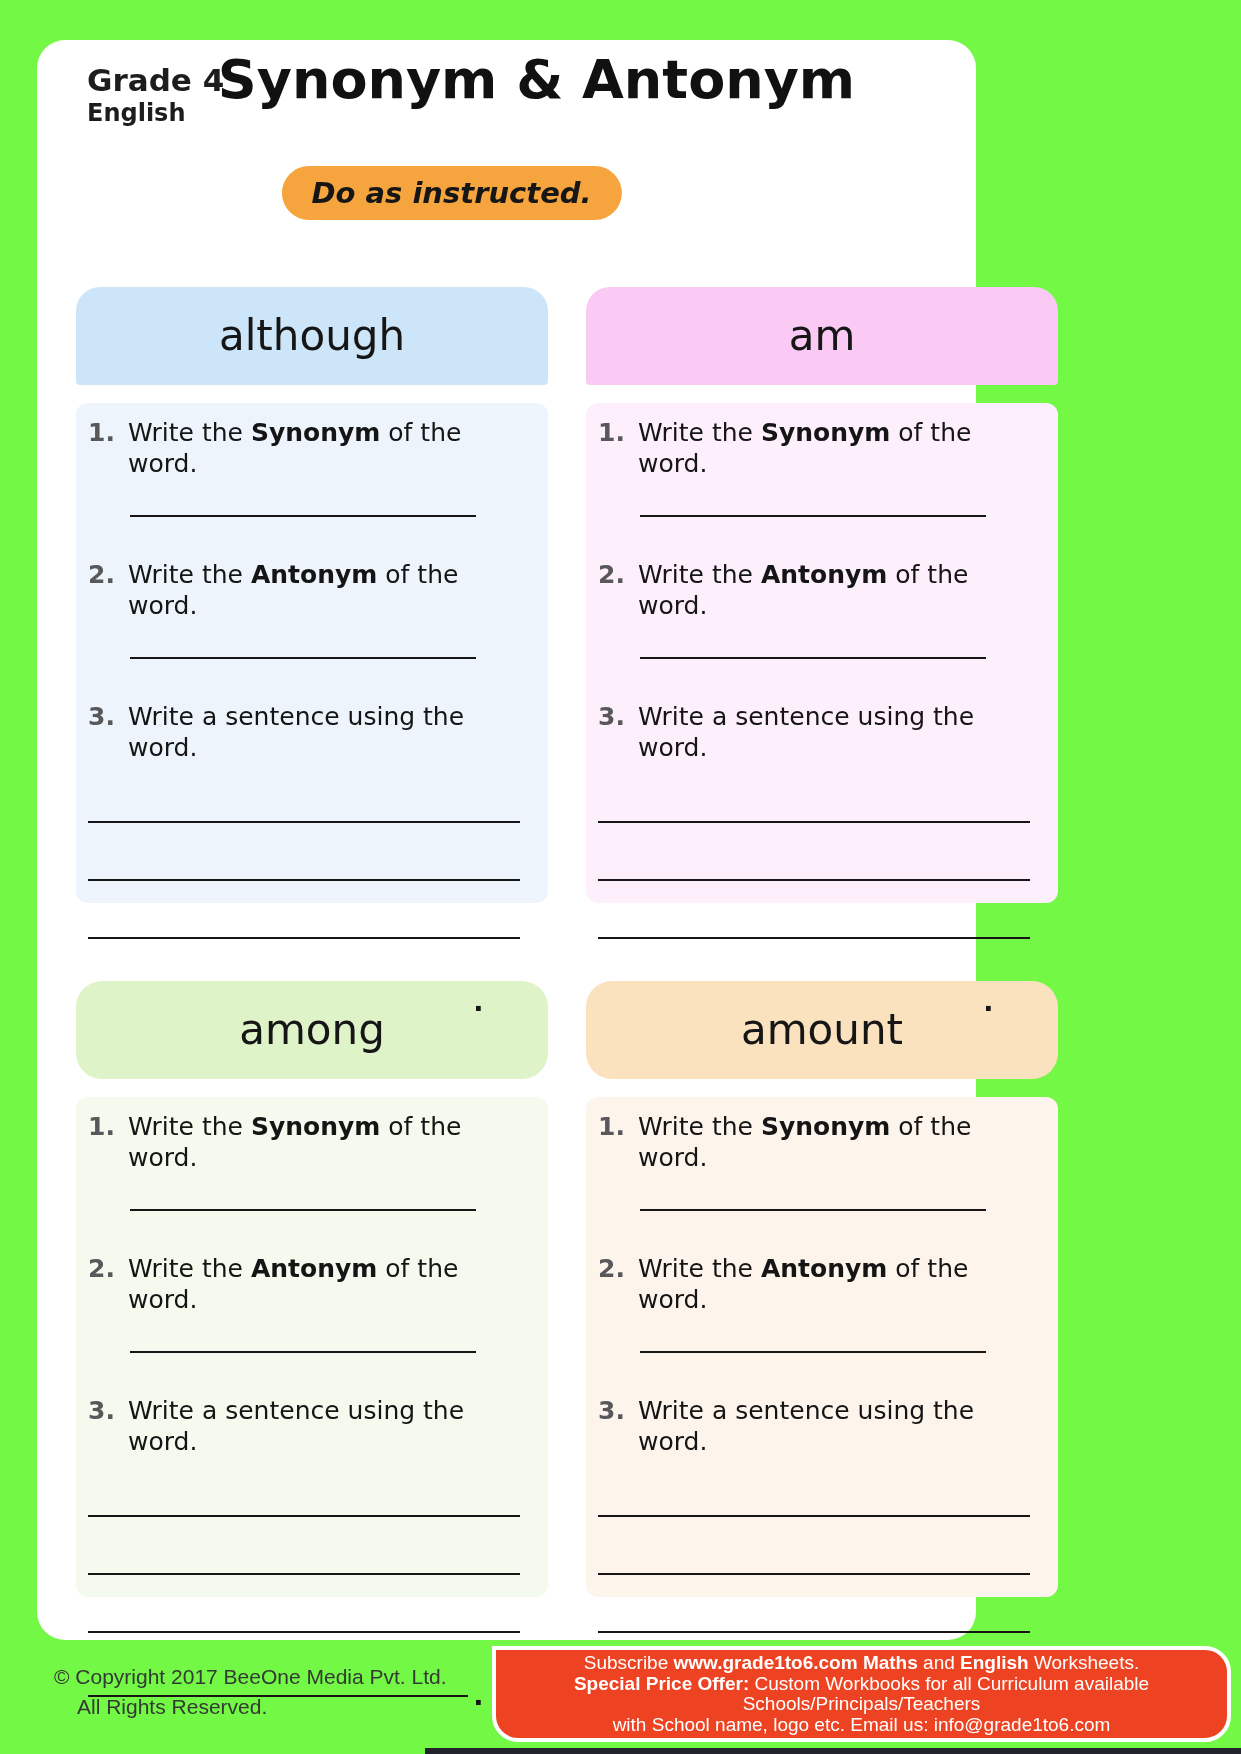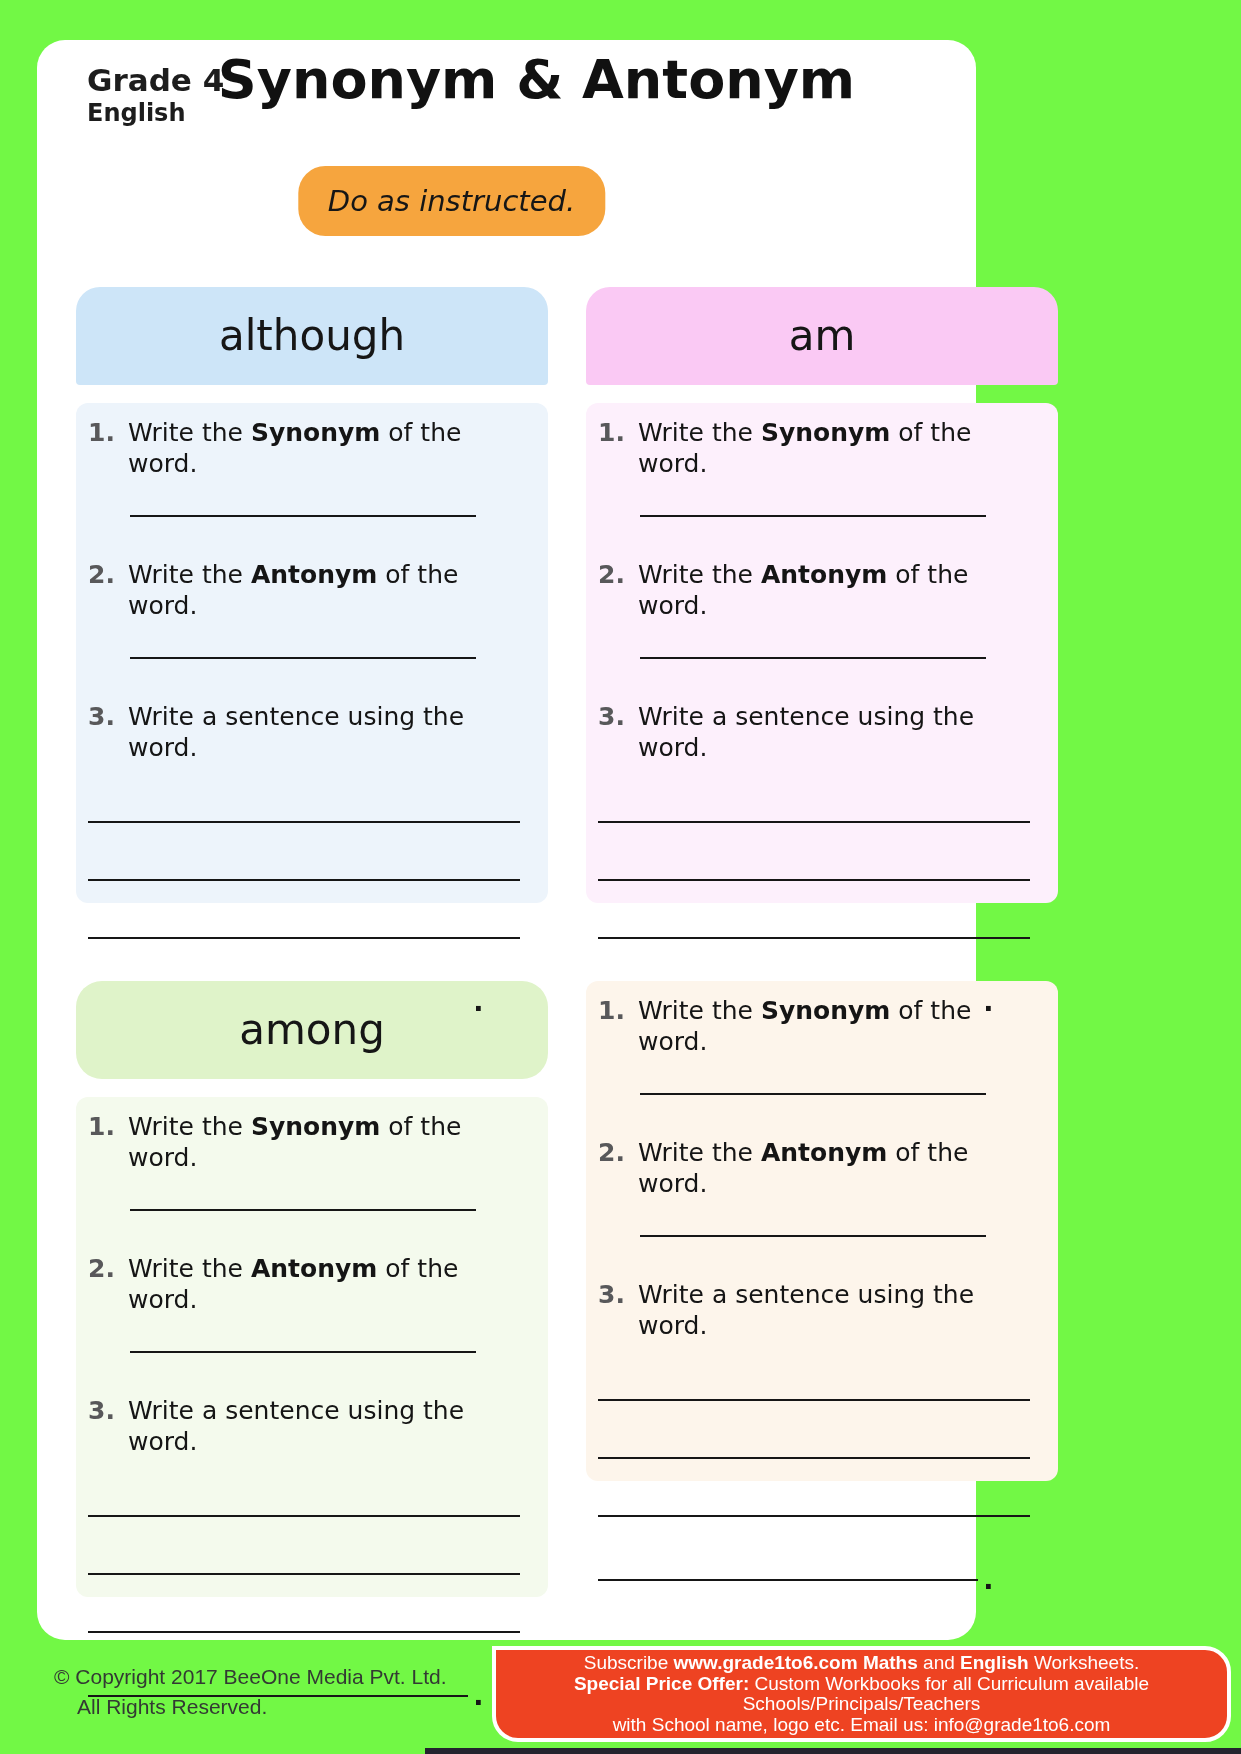--- a/index.html
+++ b/index.html
@@ -9,22 +9,22 @@
   .sheet{position:absolute;left:37px;top:40px;width:939px;height:1600px;background:#ffffff;border-radius:28px;}
 
   .grade-block{position:absolute;left:50px;top:22px;color:#1d1d1d;}
   .grade-line{font-size:31px;font-weight:700;line-height:36px;}
   .subject-line{font-size:24px;font-weight:700;line-height:30px;}
 
   .sheet-title{position:absolute;left:0;right:0;top:8px;margin:0;text-align:center;
     font-size:54px;font-weight:700;color:#111;letter-spacing:0px;transform:translateX(30px);}
 
   .instruction-pill{position:absolute;top:126px;left:50%;transform:translateX(calc(-50% - 55px));
-    height:54px;line-height:54px;padding:8px 30px;border-radius:27px;
-    font-size:29px;font-weight:400;font-style:italic;color:#161616;white-space:nowrap;}
+    height:54px;line-height:54px;padding:0 30px;border-radius:27px;
+    font-size:29px;font-weight:700;font-style:italic;color:#161616;white-space:nowrap;}
 
   .cards-grid{position:absolute;left:39px;right:36px;top:247px;
     display:grid;grid-template-columns:1fr 1fr;column-gap:38px;row-gap:78px;}
 
   .card{display:block;}
   .card-word{display:block;width:472px;height:98px;line-height:98px;margin:0 auto 18px auto;
     text-align:center;font-size:42px;color:#161616;}
   .card-word.r1{border-radius:24px 24px 4px 4px;}
   .card-word.r2{border-radius:26px;}
 
@@ -149,20 +149,21 @@
           <div class="s-line"></div>
           <div class="s-line"></div>
           <div class="s-line-short">
             <span class="sline"></span>
             <span class="dot">.</span>
           </div>
         </div>
       </section>
 
       <section class="card">
+        <header class="card-word r2" style="background-color: rgb(251, 226, 191);">amount</header>
         <div class="card-body" style="background-color: rgb(253, 245, 235);">
           <div class="prompt">
             <span class="num">1.</span>
             <span class="ptext"><span>Write the </span><b>Synonym</b><span> of the word.</span></span>
           </div>
           <div class="ans-line"></div>
           <div class="prompt">
             <span class="num">2.</span>
             <span class="ptext"><span>Write the </span><b>Antonym</b><span> of the word.</span></span>
           </div>

